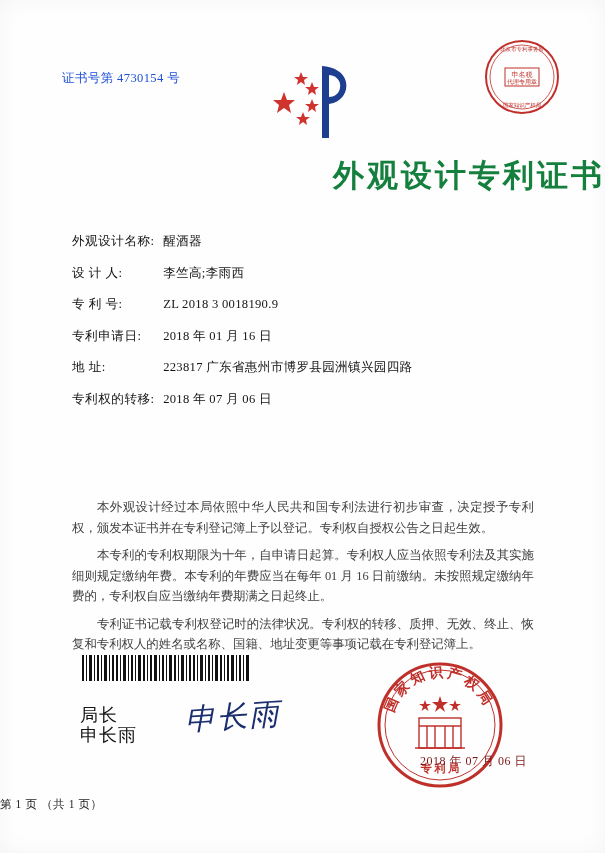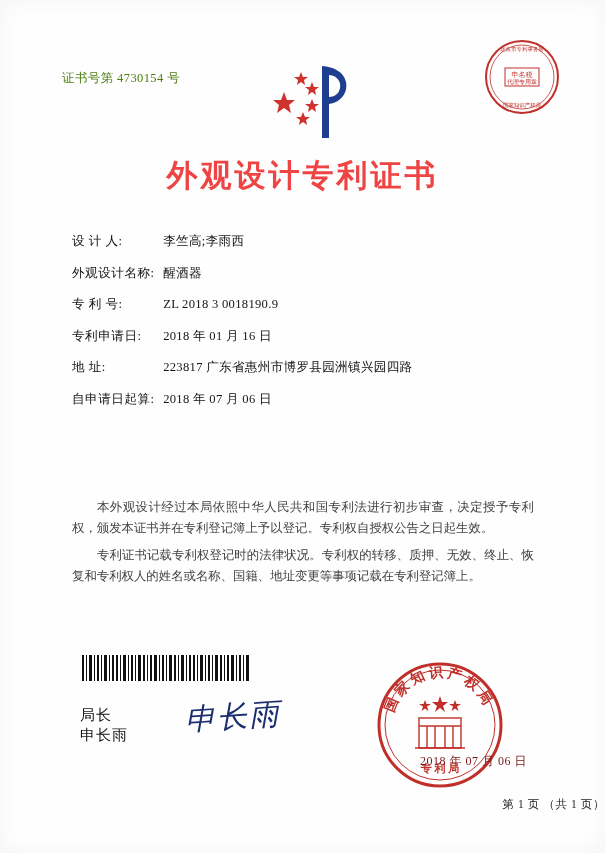--- a/index.html
+++ b/index.html
@@ -22,21 +22,21 @@
     height: 853px;
     background: #fefefe;
   }
   
   .cert-no {
     position: absolute;
     left: 62px;
     top: 70px;
     font-size: 12.5px;
     letter-spacing: 0.4px;
-    color: #4d7c0f;
+    color: #1d4ed8;
   }
 
   
   .emblem {
     position: absolute;
     left: 262px;
     top: 58px;
     width: 90px;
     height: 88px;
   }
@@ -50,25 +50,25 @@
     height: 78px;
     text-decoration: underline;
   }
 
   
   .title {
     position: absolute;
     left: 0;
     top: 155px;
     width: 605px;
-    text-align: center;
+    text-align: right;
     font-size: 31px;
     font-weight: bold;
     letter-spacing: 3px;
-    color: #ef4444;
+    color: #15803d;
     font-family: "Liberation Serif", "DejaVu Serif", serif;
   }
 
   
   .fields {
     position: absolute;
     left: 72px;
     top: 233px;
     width: 470px;
     font-size: 12.6px;
@@ -125,21 +125,21 @@
     top: 655px;
     width: 168px;
     height: 26px;
   }
 
   
   .director {
     position: absolute;
     left: 80px;
     top: 705px;
-    font-size: 15px;
+    font-size: 18px;
     line-height: 20px;
     letter-spacing: 1px;
     color: #141414;
   }
   .signature {
     position: absolute;
     left: 185px;
     top: 697px;
     font-size: 30px;
     font-family: "Liberation Serif", "DejaVu Serif", serif;
@@ -165,21 +165,21 @@
     color: #7a1717;
     letter-spacing: 0.5px;
   }
 
   
   .footer {
     position: absolute;
     left: 0;
     top: 797px;
     width: 605px;
-    text-align: right;
+    text-align: left;
     font-size: 11.5px;
     color: #232323;
     letter-spacing: 0.6px;
   }
 
   
   .edge {
     position: absolute;
     inset: 0;
     box-shadow: inset 0 0 22px rgba(0,0,0,0.045);
@@ -218,47 +218,48 @@
       <text x="39" y="46" fill="#c0302b" font-size="6" text-anchor="middle" font-family="Liberation Serif, serif">代理专用章</text>
       <text x="39" y="13" fill="#c0302b" font-size="5.5" text-anchor="middle" font-family="Liberation Serif, serif">北京市专利事务所</text>
       <text x="39" y="69" fill="#c0302b" font-size="5.5" text-anchor="middle" font-family="Liberation Serif, serif">国家知识产权局</text>
     </svg>
   </div>
 
   <div class="title">外观设计专利证书</div>
 
   <div class="fields">
     <div class="row">
+      <span class="lbl">外观设计名称:</span>
+      <span class="val">醒酒器</span>
+    </div>
+    <div class="row">
       <span class="lbl">设  计  人:</span>
       <span class="val">李竺高;李雨西</span>
     </div>
     <div class="row">
-      <span class="lbl">外观设计名称:</span>
-      <span class="val">醒酒器</span>
-    </div>
-    <div class="row">
       <span class="lbl">专  利  号:</span>
       <span class="val">ZL 2018 3 0018190.9</span>
     </div>
     <div class="row">
       <span class="lbl">专利申请日:</span>
       <span class="val">2018 年 01 月 16 日</span>
     </div>
     <div class="row">
       <span class="lbl">地        址:</span>
       <span class="val">223817  广东省惠州市博罗县园洲镇兴园四路</span>
     </div>
     <div class="row grant">
-      <span class="lbl">自申请日起算:</span>
+      <span class="lbl">专利权的转移:</span>
       <span class="val">2018 年 07 月 06 日</span>
     </div>
   </div>
 
   <div class="body-text">
     <p>本外观设计经过本局依照中华人民共和国专利法进行初步审查，决定授予专利权，颁发本证书并在专利登记簿上予以登记。专利权自授权公告之日起生效。</p>
+    <p>本专利的专利权期限为十年，自申请日起算。专利权人应当依照专利法及其实施细则规定缴纳年费。本专利的年费应当在每年 01 月 16 日前缴纳。未按照规定缴纳年费的，专利权自应当缴纳年费期满之日起终止。</p>
     <p>专利证书记载专利权登记时的法律状况。专利权的转移、质押、无效、终止、恢复和专利权人的姓名或名称、国籍、地址变更等事项记载在专利登记簿上。</p>
   </div>
 
   <div class="barcode">
     <svg width="168" height="26" viewBox="0 0 168 26">
       <g fill="#111">
         <rect x="0" y="0" width="2" height="26"></rect>
           <rect x="4" y="0" width="1" height="26"></rect>
         <rect x="7" y="0" width="3" height="26"></rect>
           <rect x="12" y="0" width="1" height="26"></rect>

